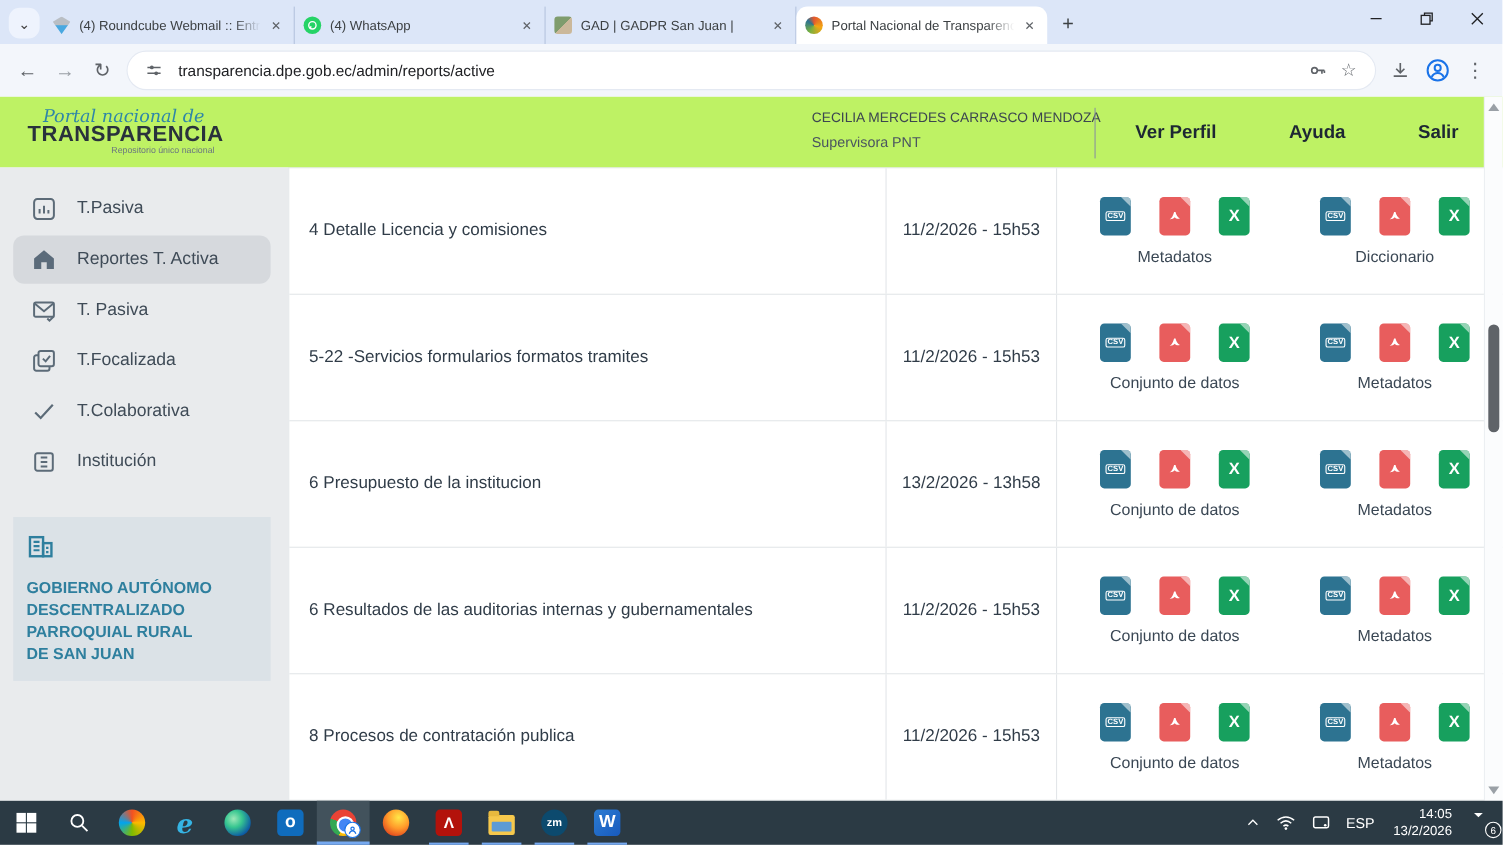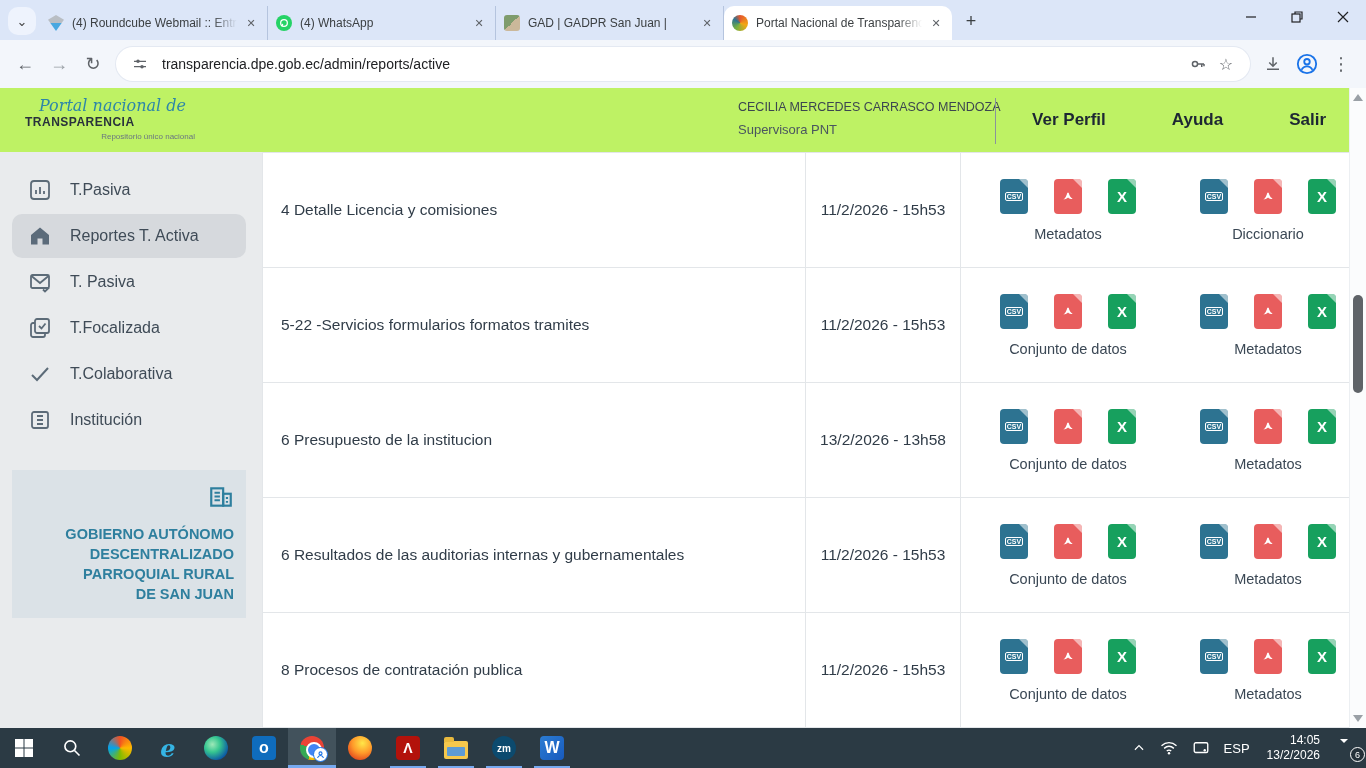--- a/index.html
+++ b/index.html
@@ -26,36 +26,36 @@
   .navbtn.fwd { color:#9aa0a6; }
   .omnibox { flex:1; height:34px; margin:0 6px; background:#fff; border-radius:17px; display:flex; align-items:center; padding:0 10px; box-shadow:0 0 0 1px #e4e9f2; }
   .omni-url { flex:1; font-size:14px; color:#202124; margin-left:8px; }
   .omni-ic { width:28px; height:28px; display:flex; align-items:center; justify-content:center; color:#5f6368; font-size:16px; }
   .toolbar-right { display:flex; align-items:center; }
 
   
   .siteheader { height:64px; background:#bef264; display:flex; align-items:center; position:relative; }
   .logo { margin-left:25px; width:220px; }
   .logo-script { font-family:"DejaVu Serif", serif; font-style:italic; color:#2e86a8; font-size:16px; line-height:14px; margin-left:14px; }
-  .logo-main { font-size:12px; font-weight:800; letter-spacing:.5px; color:#29323c; line-height:19px; }
+  .logo-main { font-size:20px; font-weight:800; letter-spacing:.5px; color:#29323c; line-height:19px; }
   .logo-sub { font-size:8px; color:#6a7680; text-align:right; width:170px; }
   .userblock { position:absolute; right:378px; top:12px; width:250px; text-align:left; }
   .user-name { font-size:12.5px; color:#3c4650; white-space:nowrap; }
   .user-role { font-size:13px; color:#4a5560; margin-top:8px; }
   .header-divider { position:absolute; right:370px; top:10px; width:1px; height:46px; background:#8a939c; }
   .header-actions { position:absolute; right:40px; top:0; height:64px; display:flex; align-items:center; gap:66px; }
   .header-action { font-size:17px; font-weight:700; color:#1d2733; cursor:pointer; }
 
   
   .page { display:flex; height:576px; }
   .sidebar { width:262px; background:#e9ebed; padding-top:14px; flex:0 0 262px; }
   .side-item { display:flex; align-items:center; height:44px; margin:2px 16px 2px 12px; padding-left:16px; border-radius:10px; gap:18px; color:#3f4b57; font-size:16px; cursor:pointer; }
   .side-item.active { background:#d6d9dd; }
   .side-item svg { flex:0 0 24px; }
-  .inst-card { margin:28px 16px 0 12px; background:#dbe2e7; border-radius:0; padding:14px 12px;text-align:right; }
+  .inst-card { margin:28px 16px 0 12px; background:#dbe2e7; border-radius:0; padding:14px 12px; }
   .inst-lines { margin-top:10px; font-size:14.5px; font-weight:700; color:#2e7f9e; line-height:20px; }
 
   .content { flex:1; background:#fff; border-left:1px solid #e3e6e9; border-top:1px solid #e3e6e9; }
   .rrow { height:115px; display:flex; border-bottom:1px solid #e3e6e9; }
   .rcell-title { flex:0 0 543px; display:flex; align-items:center; padding-left:18px; font-size:15.5px; color:#303c48; border-right:1px solid #e3e6e9; }
   .rcell-date { flex:0 0 155px; display:flex; align-items:center; justify-content:center; font-size:15.5px; color:#303c48; border-right:1px solid #e3e6e9; }
   .rcell-dl { flex:1; display:flex; align-items:center; justify-content:flex-start; padding-left:14px; gap:14px; }
   .dlgroup { width:186px; display:flex; flex-direction:column; align-items:center; }
   .dlicons { display:flex; gap:26px; }
   .dllabel { margin-top:12px; font-size:14.5px; color:#3a4754; }

